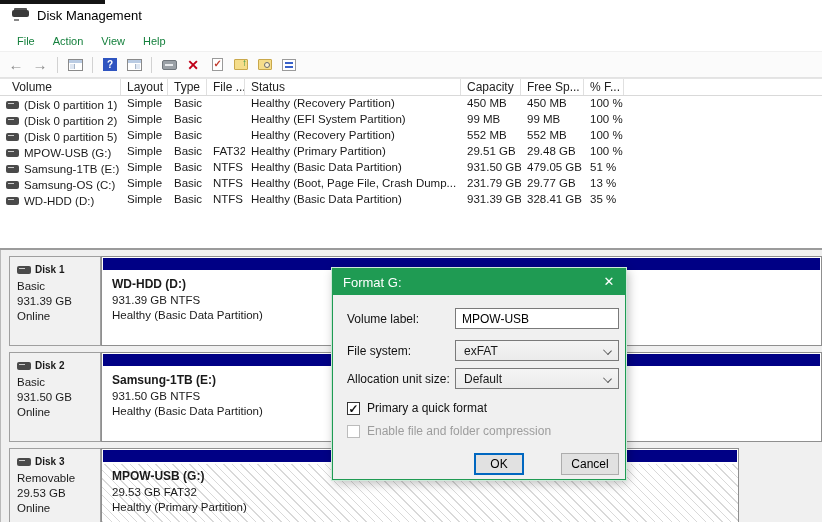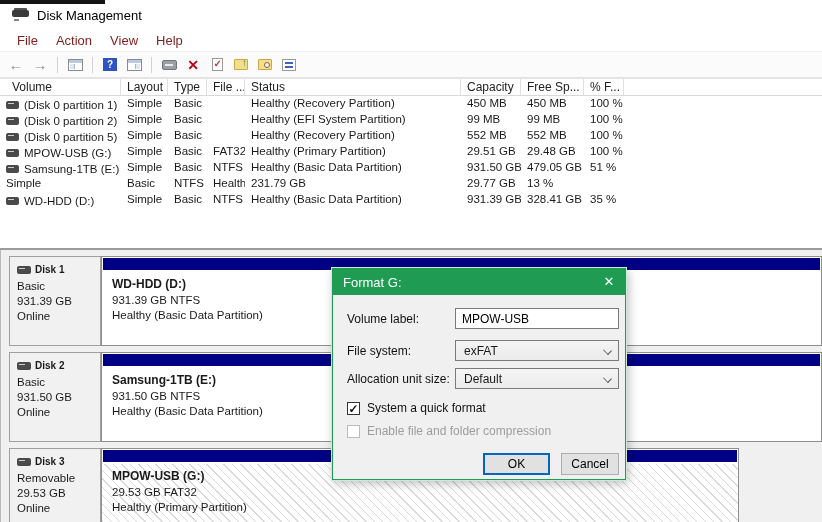--- a/index.html
+++ b/index.html
@@ -15,21 +15,21 @@
   
   .titlebar { height:30px; display:flex; align-items:center; padding-left:12px; background:#fff; }
   .app-icon { width:17px; height:14px; position:relative; margin-right:8px; }
   .app-icon .drive { position:absolute; left:0; top:2px; width:17px; height:7px; background:#3a3a3a; border-radius:2px; }
   .app-icon .drive2 { position:absolute; left:2px; top:0; width:13px; height:3px; background:#555; border-radius:1px; }
   .app-icon .led { position:absolute; left:2px; top:11px; width:5px; height:2px; background:#888; }
   .titlebar .title { color:#000000; font-size:13px; }
 
   
   .menubar { height:22px; display:flex; align-items:center; padding-left:8px; border-bottom:1px solid #f0f0f0; }
-  .menu-item { padding:2px 9px; font-size:13px; color:#7f1d1d; cursor:default; }
+  .menu-item { padding:2px 9px; font-size:11px; color:#15803d; cursor:default; }
 
   
   .toolbar { height:26px; display:flex; align-items:center; padding-left:4px; background:#fbfbfb; border-bottom:1px solid #e3e3e3; }
   .tbtn { width:22px; height:20px; display:flex; align-items:center; justify-content:center; margin:0 1px; }
   .tsep { width:1px; height:16px; background:#d2d2d2; margin:0 5px; }
   .arrow { font-size:15px; font-weight:bold; color:#8b8b8b; line-height:1; }
   .ic-win { width:15px; height:12px; border:1px solid #8a8a8a; background:#fff; position:relative; }
   .ic-win::before { content:""; position:absolute; left:0; top:0; right:0; height:3px; background:#b9cbe3; }
   .ic-win.tree::after { content:""; position:absolute; left:1px; top:4px; bottom:1px; width:4px; background:#dfe7f2; border-right:1px solid #a8b6c9; }
   .ic-win.pane::after { content:""; position:absolute; right:1px; top:4px; bottom:1px; width:4px; background:#dfe7f2; border-left:1px solid #a8b6c9; }
@@ -89,21 +89,21 @@
     background:linear-gradient(#f4f4f4,#ebebeb); font-size:12px; line-height:20px; padding-left:8px; }
   .chev { position:absolute; right:7px; top:6px; width:7px; height:7px; border-right:1.5px solid #555; border-bottom:1.5px solid #555; transform:rotate(45deg) scale(1,.8); }
   .cbrow { position:absolute; left:14px; display:flex; align-items:center; }
   .cbox { width:13px; height:13px; border:1px solid #333; background:#fff; margin-right:7px; position:relative;
     font-size:12px; line-height:12px; text-align:center; font-weight:bold; color:#111; }
   .cbrow .cbl { font-size:12px; color:#111; }
   .cbrow.disabled .cbox { border-color:#bcbcbc; color:transparent; }
   .cbrow.disabled .cbl { color:#9d9d9d; }
   .dlg-btn { position:absolute; height:22px; background:#e1e1e1; border:1px solid #adadad;
     font-family:"Liberation Sans", sans-serif; font-size:12px; text-align:center; line-height:20px; }
-  .dlg-btn.ok { left:141px; width:67px; border:2px solid #0067c0; line-height:18px;margin-left:9px; }
+  .dlg-btn.ok { left:141px; width:50px; border:2px solid #0067c0; line-height:18px; }
   .dlg-btn.cancel { left:228px; width:58px; }
 </style>
 </head>
 <body>
 
 <div id="window">
   <div id="artifact"></div>
 
   <div class="titlebar">
     <span class="app-icon">
@@ -237,20 +237,24 @@
         </div>
       <div class="td">Simple</div>
       <div class="td">Basic</div>
       <div class="td">NTFS</div>
       <div class="td">Healthy (Basic Data Partition)</div>
       <div class="td">931.50 GB</div>
       <div class="td">479.05 GB</div>
       <div class="td">51 %</div>
     </div>
     <div class="grid trow">
+      <div class="td volcell">
+          <span class="volicon"></span>
+          <span>Samsung-OS (C:)</span>
+        </div>
       <div class="td">Simple</div>
       <div class="td">Basic</div>
       <div class="td">NTFS</div>
       <div class="td">Healthy (Boot, Page File, Crash Dump...</div>
       <div class="td">231.79 GB</div>
       <div class="td">29.77 GB</div>
       <div class="td">13 %</div>
     </div>
     <div class="grid trow">
       <div class="td volcell">
@@ -348,21 +352,21 @@
       </div>
 
       <span class="dlg-label" style="top:77px;">Allocation unit size:</span>
       <div class="dlg-select" style="top:73px;">
         <span>Default</span>
         <span class="chev"></span>
       </div>
 
       <div class="cbrow" style="top:106px;">
         <span class="cbox">✓</span>
-        <span class="cbl">System a quick format</span>
+        <span class="cbl">Primary a quick format</span>
       </div>
       <div class="cbrow disabled" style="top:129px;">
         <span class="cbox"></span>
         <span class="cbl">Enable file and folder compression</span>
       </div>
 
       <button class="dlg-btn ok" style="top:158px;">OK</button>
       <button class="dlg-btn cancel" style="top:158px;">Cancel</button>
     </div>
   </div>

